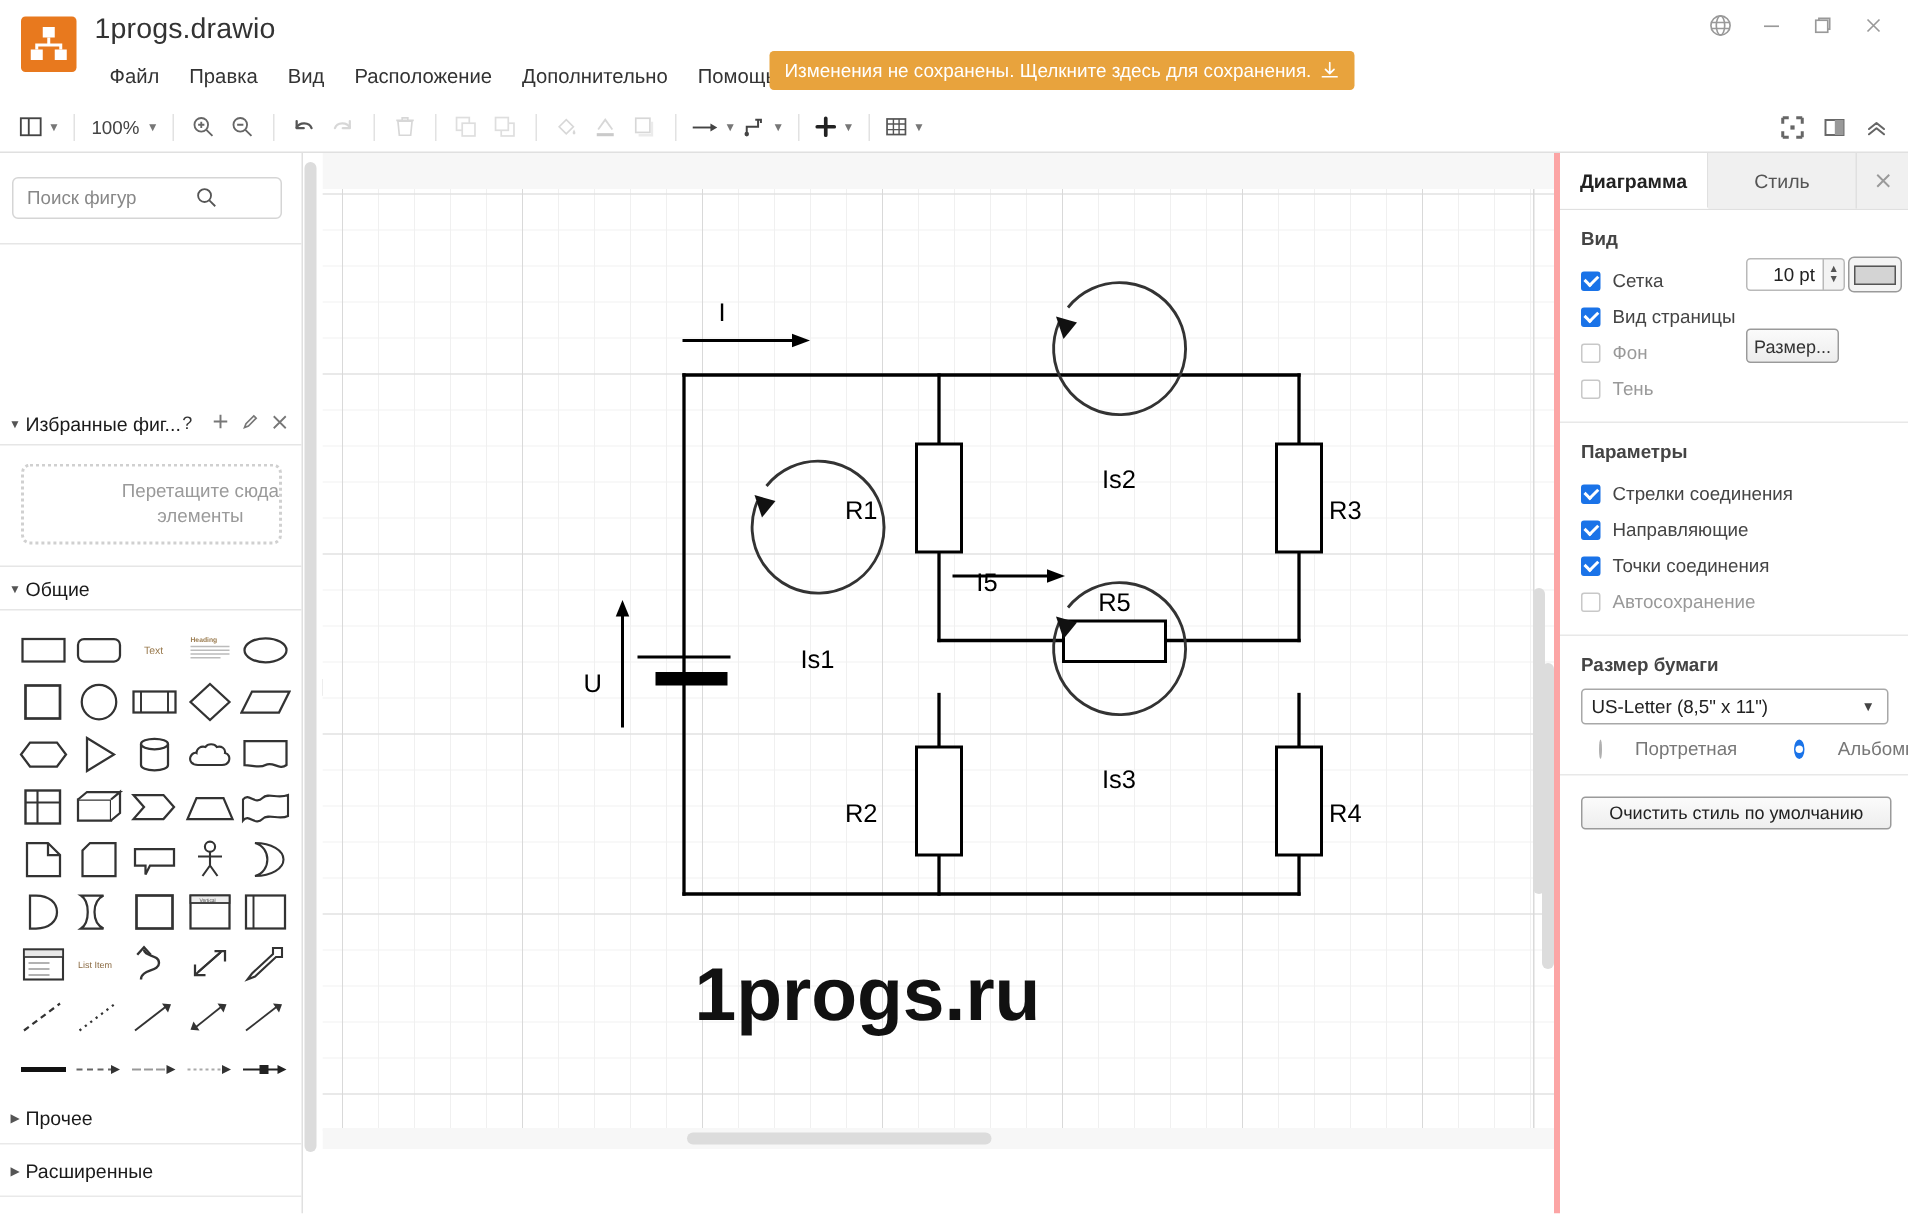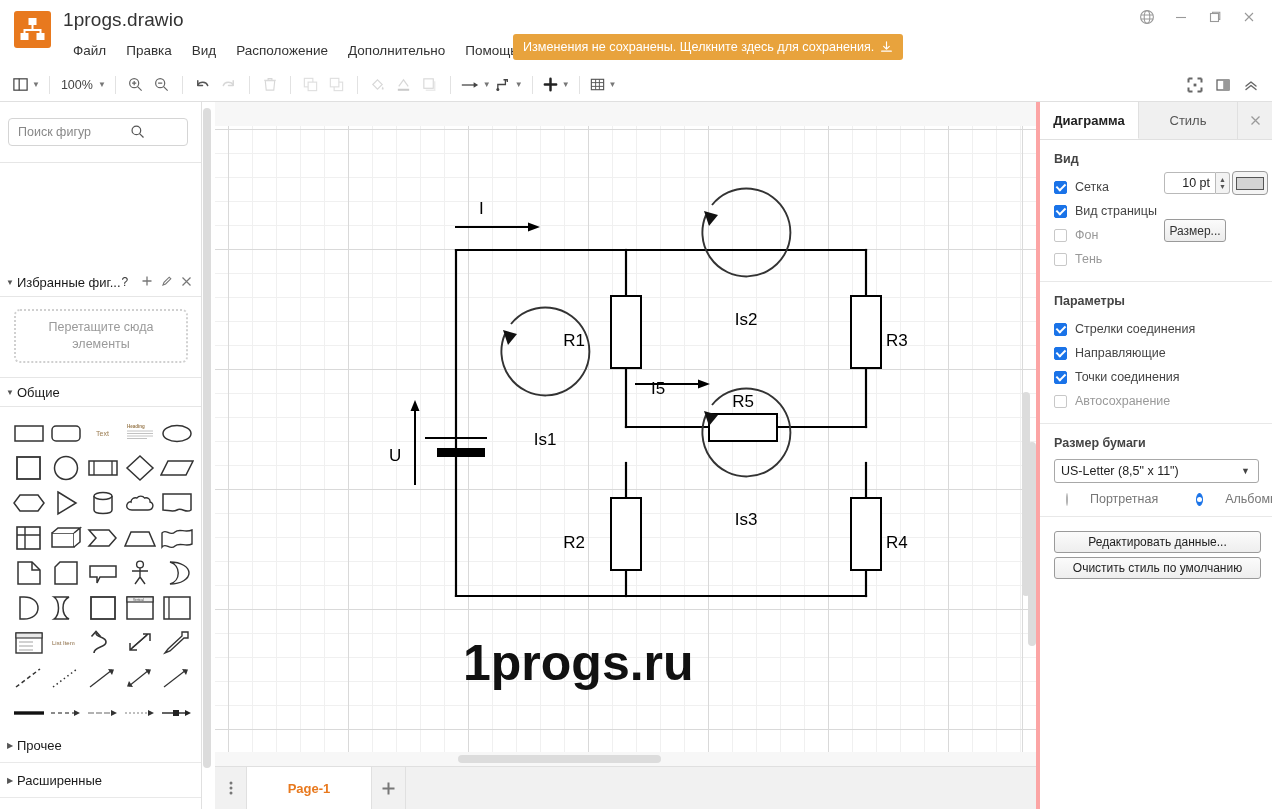--- a/index.html
+++ b/index.html
@@ -86,21 +86,21 @@
     position: absolute; left: 0; width: 202px; height: 28px;
     display: flex; align-items: center; padding-left: 3px; font-size: 13px; color: #222;
   }
   .tri { width: 14px; text-align: center; font-size: 8px; color: #555; }
   .sb-title { font-size: 13px; color: #1a1a1a; }
   .sb-head-actions { margin-left: auto; display: flex; align-items: center; gap: 8px; padding-right: 10px; color: #777; }
 
   .fav-drop {
     position: absolute; left: 14px; top: 207px; width: 174px; height: 54px;
     border: 2px dotted #d0d0d0; border-radius: 6px;
-    display: flex; align-items: center; justify-content: center; text-align: center;
+    display: flex; align-items: center; justify-content: flex-end; text-align: center;
     color: #9a9a9a; font-size: 12.5px; line-height: 17px;
   }
 
   .shapes { position: absolute; left: 10px; top: 313px; width: 185px; }
   .shape-row { display: flex; gap: 0px; height: 35px; align-items: center; }
   .shape-cell { width: 37px; height: 35px; display: flex; align-items: center; justify-content: center; cursor: default; }
 
   .cat-list { position: absolute; left: 0; top: 626px; width: 202px; }
   .cat-item {
     height: 35px; display: flex; align-items: center; padding-left: 3px;
@@ -875,35 +875,20 @@
       </g>
 
       <text x="248" y="578" font-family="Liberation Sans" font-size="50" font-weight="bold" fill="#111">1progs.ru</text>
     </svg>
 
     <div class="hscroll-track"></div>
     <div class="hscroll-thumb"></div>
     <div class="vscroll-thumb"></div>
   </div>
 
-  <div class="tabbar">
-    <div class="tab-menu-btn">
-      <svg width="4" height="16" viewBox="0 0 4 16">
-          <circle cx="2" cy="3" r="1.5" fill="#777"></circle>
-          <circle cx="2" cy="8" r="1.5" fill="#777"></circle>
-          <circle cx="2" cy="13" r="1.5" fill="#777"></circle>
-        </svg>
-    </div>
-    <div class="page-tab">Page-1</div>
-    <div class="add-page-btn">
-      <svg width="15" height="15" viewBox="0 0 15 15">
-          <path d="M7.5 1.5v12M1.5 7.5h12" stroke="#777" stroke-width="2"></path>
-        </svg>
-    </div>
-  </div>
 
   <div class="fmt">
     <div class="fmt-tabs">
       <div class="fmt-tab active">Диаграмма</div>
       <div class="fmt-tab">Стиль</div>
       <div class="fmt-close">
         <svg width="11" height="11" viewBox="0 0 11 11">
             <path d="M1.5 1.5l8 8M9.5 1.5l-8 8" stroke="#9a9a9a" stroke-width="1.3"></path>
           </svg>
       </div>
@@ -968,20 +953,19 @@
       </div>
       <div class="radio-row">
         <span class="radio"></span>
         <span>Портретная</span>
         <span class="radio on" style="margin-left:16px"></span>
         <span>Альбомная</span>
       </div>
     </div>
 
     <div class="fmt-sec" style="border-bottom:none;padding-top:14px">
-      <div class="wide-btn">Редактировать данные...</div>
       <div class="wide-btn">Очистить стиль по умолчанию</div>
     </div>
 
     <div class="fmt-scroll"></div>
   </div>
 
 </div>
 
 </body></html>

